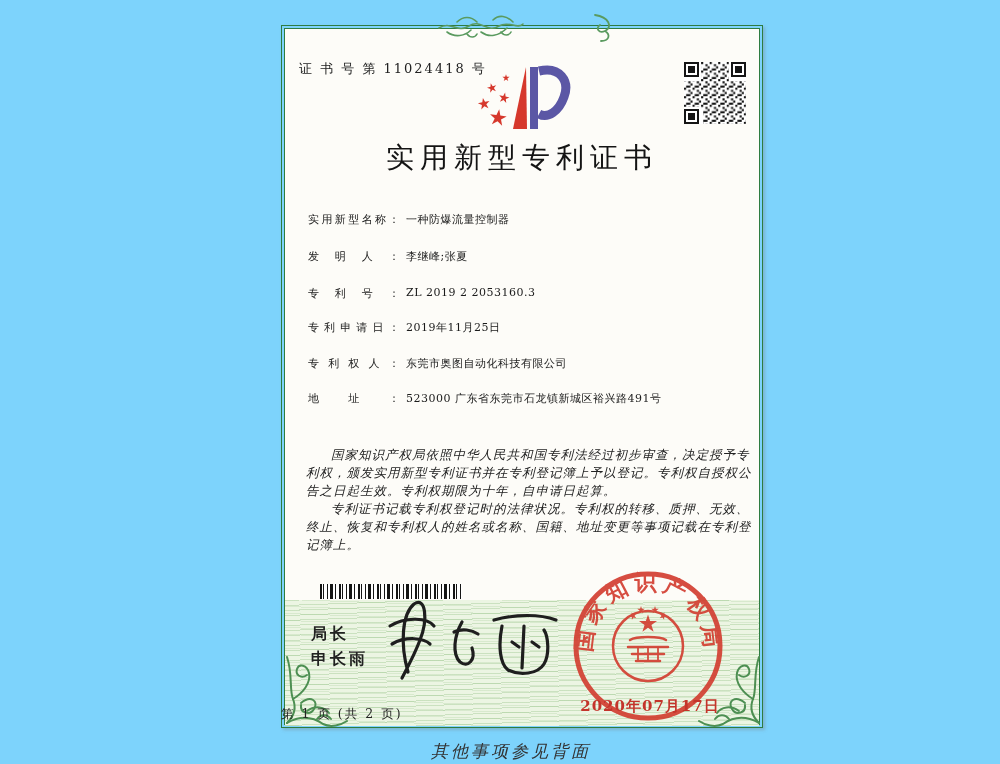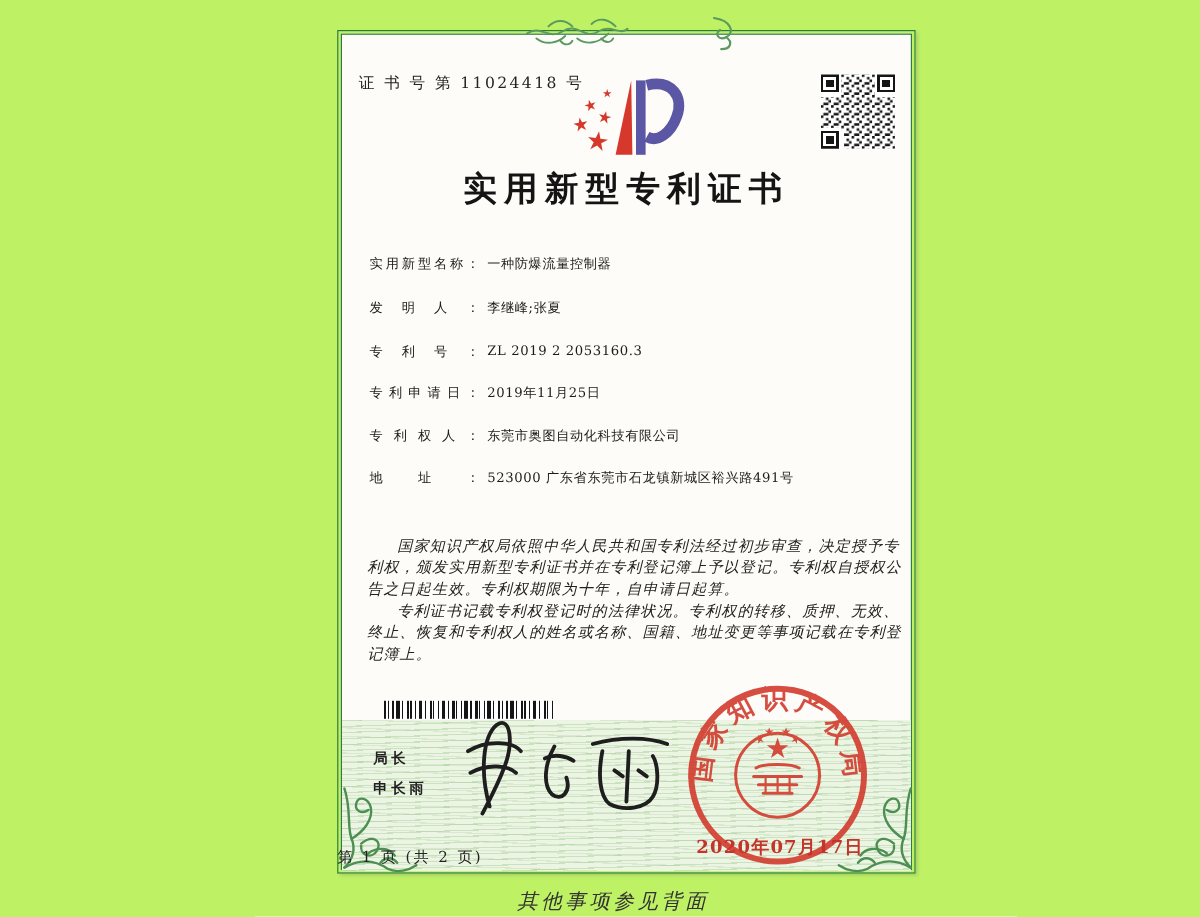--- a/index.html
+++ b/index.html
@@ -1,43 +1,43 @@
 <!DOCTYPE html>
 <html><head>
 <meta charset="utf-8">
 <style>
   html,body{margin:0;padding:0;background:#ffffff;}
-  .canvas{position:relative;width:1000px;height:764px;background:#bef264;overflow:hidden;
+  .canvas{position:relative;width:1000px;height:764px;background:#7dd3fc;overflow:hidden;
           font-family:"DejaVu Serif","Liberation Serif",serif;color:#1b1b1b;}
   
   .frame{position:absolute;left:281px;top:25px;width:480px;height:701px;
          border:1px solid #2e7c41;box-shadow:2px 2px 3px rgba(120,120,120,.35);}
   .frame-inner{position:absolute;inset:2px;border:1px solid #2e7c41;background:#fdfcf8;}
   
   .band{position:absolute;left:285px;top:600px;width:474px;height:126px;
         background-color:#ecf5e3;
         background-image:repeating-linear-gradient(178deg,rgba(125,180,110,.30) 0 1px,transparent 1px 5px),
                          repeating-linear-gradient(2deg,rgba(125,180,110,.18) 0 1px,transparent 1px 7px);}
   .cert-no{position:absolute;left:299px;top:60px;font-size:13px;letter-spacing:2px;color:#222;}
   .logo{position:absolute;left:446px;top:54px;width:125px;height:94px;}
   .qr{position:absolute;left:684px;top:62px;width:62px;height:62px;}
   .title{position:absolute;left:281px;top:139px;width:482px;text-align:center;
-         font-size:28px;font-weight:bold;letter-spacing:6px;color:#141414;}
+         font-size:28px;font-weight:normal;letter-spacing:6px;color:#141414;}
   .row{position:absolute;left:308px;font-size:11px;letter-spacing:.5px;white-space:nowrap;}
   .r0{top:212px}.r1{top:249px}.r2{top:286px}.r3{top:320px}.r4{top:356px}.r5{top:391px}.rg{top:423px;width:452px;}
   .lbl{display:inline-block;width:92px;text-align:justify;text-align-last:justify;vertical-align:top;}
   .val{margin-left:6px;}
   .g2{position:absolute;left:252px;top:0;white-space:nowrap;}
   .paras{position:absolute;left:306px;top:446px;width:448px;font-size:12.5px;line-height:18px;
          letter-spacing:1px;font-style:italic;color:#222;font-family:Liberation Serif, serif;}
   .paras p{margin:0;text-indent:2em;}
   .barcode{position:absolute;left:320px;top:584px;width:142px;height:15px;
            background:repeating-linear-gradient(90deg,#151515 0 2px,#fff 2px 3px,#151515 3px 4px,#fff 4px 7px,
                        #151515 7px 8px,#fff 8px 10px,#151515 10px 13px,#fff 13px 15px,#151515 15px 16px,#fff 16px 19px);}
-  .signer{position:absolute;left:311px;font-size:12px;font-weight:bold;letter-spacing:3px;color:#222;}
+  .signer{position:absolute;left:311px;font-size:16px;font-weight:bold;letter-spacing:3px;color:#222;}
   .st1{top:624px}.st2{top:649px}
   .sig{position:absolute;left:362px;top:592px;width:212px;height:96px;}
   .seal{position:absolute;left:570px;top:568px;width:156px;height:156px;opacity:.9;}
   .seal-date{position:absolute;left:575px;top:697px;width:150px;text-align:center;
              color:#c4342b;font-size:15px;font-weight:bold;letter-spacing:1px;}
   .page-ind{position:absolute;left:281px;top:706px;width:482px;text-align:left;
             font-size:12.5px;letter-spacing:2px;color:#222;}
   .back-note{position:absolute;left:281px;top:740px;width:460px;text-align:center;
              font-size:17px;font-style:italic;letter-spacing:3px;color:#333;}
   .orn{position:absolute;}

